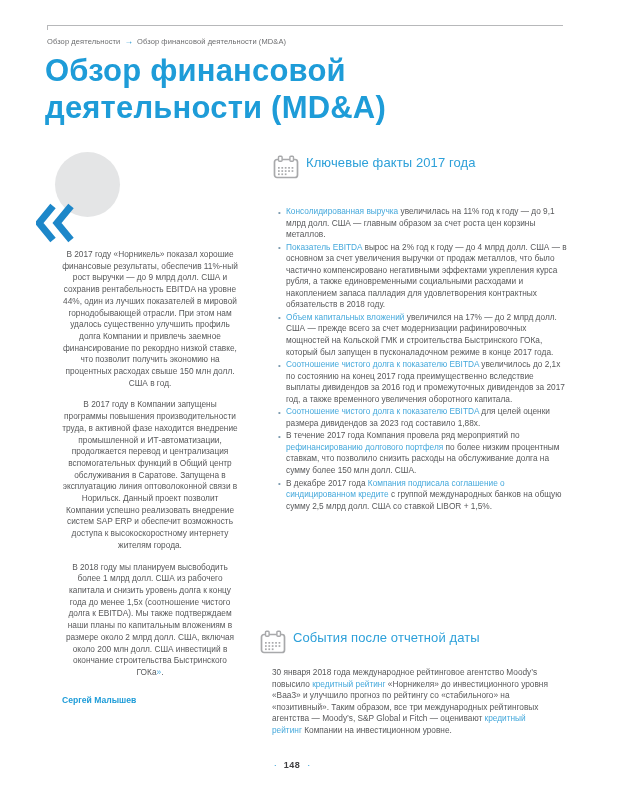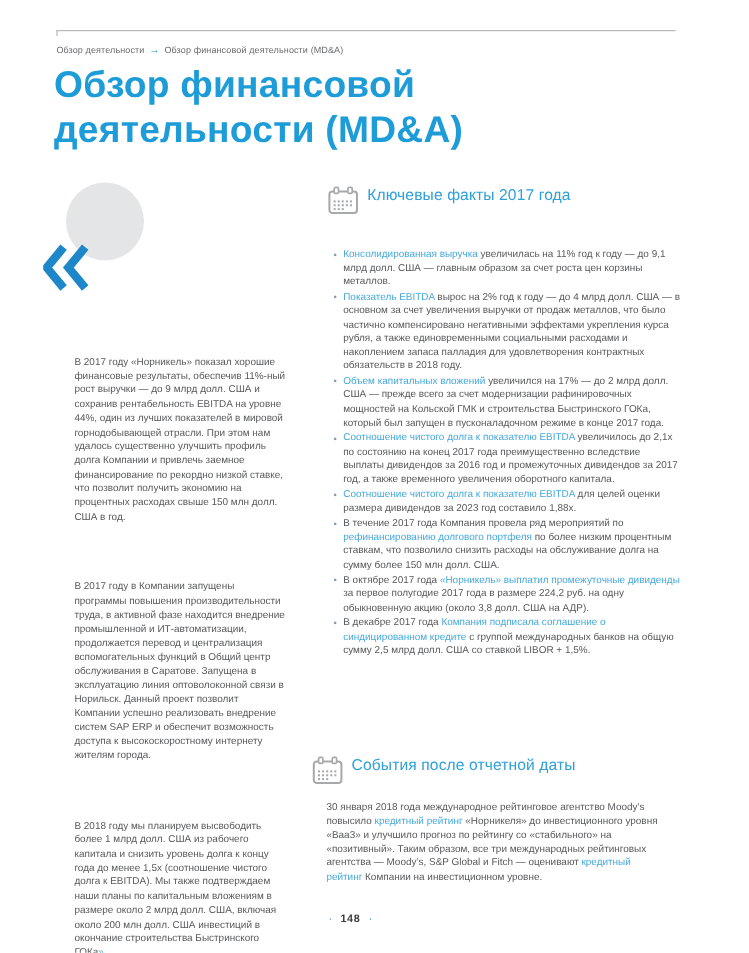--- a/index.html
+++ b/index.html
@@ -19,21 +19,21 @@
   
   .page-title { position:absolute; left:45px; top:52px; width:432px;
                 font-size:31px; line-height:37px; font-weight:bold; color:#1e9cd8; letter-spacing:.2px; }
 
   
   .left-col { position:absolute; left:36px; top:145px; width:202px; }
   .photo-circle { position:absolute; left:19px; top:7px; width:65px; height:65px;
                   border-radius:50%; background:#e4e5e6; }
   .quote-mark { position:absolute; left:0; top:58px; width:40px; height:40px; }
   .quote-body { position:absolute; left:26px; top:104px; width:176px; }
-  .q-para { font-size:8.3px; line-height:11.7px; color:#58595b; margin-bottom:10px; text-align:left;margin-top:47px; }
+  .q-para { font-size:8.3px; line-height:11.7px; color:#58595b; margin-bottom:10px; text-align:center; }
   .q-para .link { color:#46a9dc; }
   .author { margin-top:16px; }
   .author-name { font-size:8.6px; font-weight:bold; color:#1e9cd8; margin-bottom:3px; }
   .author-title { font-size:8.6px; line-height:11.5px; color:#58595b; width:118px; }
 
   
   .right-col { position:absolute; left:273px; top:155px; width:294px; }
   .section-header { display:flex; align-items:flex-start; gap:7px; }
   .section-heading { font-size:13px; color:#2da0d9; letter-spacing:.1px; padding-bottom:2px; }
   .cal-icon { flex:0 0 auto; }
@@ -111,21 +111,20 @@
       </svg>
       <div class="section-heading">Ключевые факты 2017 года</div>
     </div>
     <ul class="facts-list" id="facts-list">
         <li><span class="link">Консолидированная выручка</span><span> увеличилась на 11% год к году — до 9,1 млрд долл. США — главным образом за счет роста цен корзины металлов.</span></li>
         <li><span class="link">Показатель EBITDA</span><span> вырос на 2% год к году — до 4 млрд долл. США — в основном за счет увеличения выручки от продаж металлов, что было частично компенсировано негативными эффектами укрепления курса рубля, а также единовременными социальными расходами и накоплением запаса палладия для удовлетворения контрактных обязательств в 2018 году.</span></li>
         <li><span class="link">Объем капитальных вложений</span><span> увеличился на 17% — до 2 млрд долл. США — прежде всего за счет модернизации рафинировочных мощностей на Кольской ГМК и строительства Быстринского ГОКа, который был запущен в пусконаладочном режиме в конце 2017 года.</span></li>
         <li><span class="link">Соотношение чистого долга к показателю EBITDA</span><span> увеличилось до 2,1x по состоянию на конец 2017 года преимущественно вследствие выплаты дивидендов за 2016 год и промежуточных дивидендов за 2017 год, а также временного увеличения оборотного капитала.</span></li>
         <li><span class="link">Соотношение чистого долга к показателю EBITDA</span><span> для целей оценки размера дивидендов за 2023 год составило 1,88x.</span></li>
         <li><span>В течение 2017 года Компания провела ряд мероприятий по </span><span class="link">рефинансированию долгового портфеля</span><span> по более низким процентным ставкам, что позволило снизить расходы на обслуживание долга на сумму более 150 млн долл. США.</span></li>
-        <li><span>В октябре 2017 года </span><span class="link">«Норникель» выплатил промежуточные дивиденды</span><span> за первое полугодие 2017 года в размере 224,2 руб. на одну обыкновенную акцию (около 3,8 долл. США на АДР).</span></li>
         <li><span>В декабре 2017 года </span><span class="link">Компания подписала соглашение о синдицированном кредите</span><span> с группой международных банков на общую сумму 2,5 млрд долл. США со ставкой LIBOR + 1,5%.</span></li>
       </ul>
   </div>
 
   <div class="events">
     <div class="section-header">
       <svg class="cal-icon" viewBox="0 0 26 24" width="26" height="24">
         <rect x="1.5" y="4.5" width="23" height="18" rx="2.5" fill="none" stroke="#a8a9ab" stroke-width="1.7"></rect>
         <rect x="5.5" y="1.2" width="3.6" height="5" rx="1" fill="#fff" stroke="#a8a9ab" stroke-width="1.4"></rect>
         <rect x="16.9" y="1.2" width="3.6" height="5" rx="1" fill="#fff" stroke="#a8a9ab" stroke-width="1.4"></rect>

